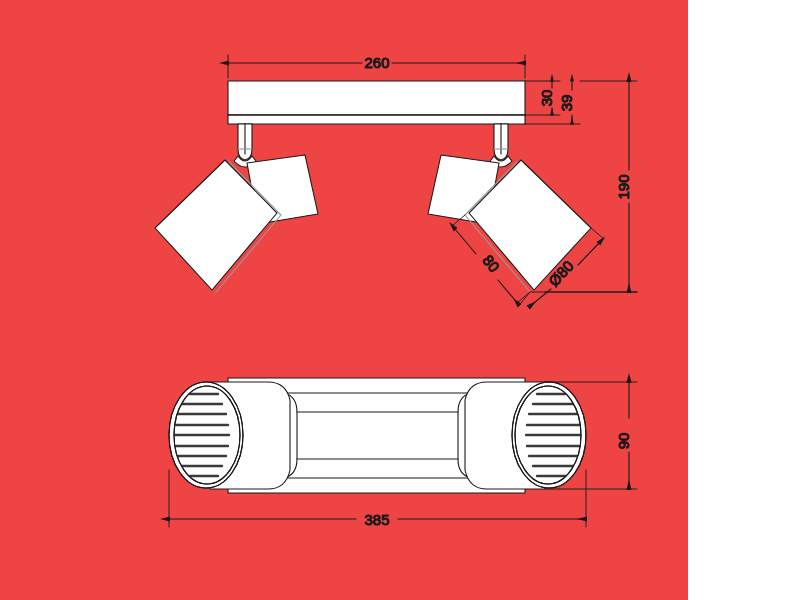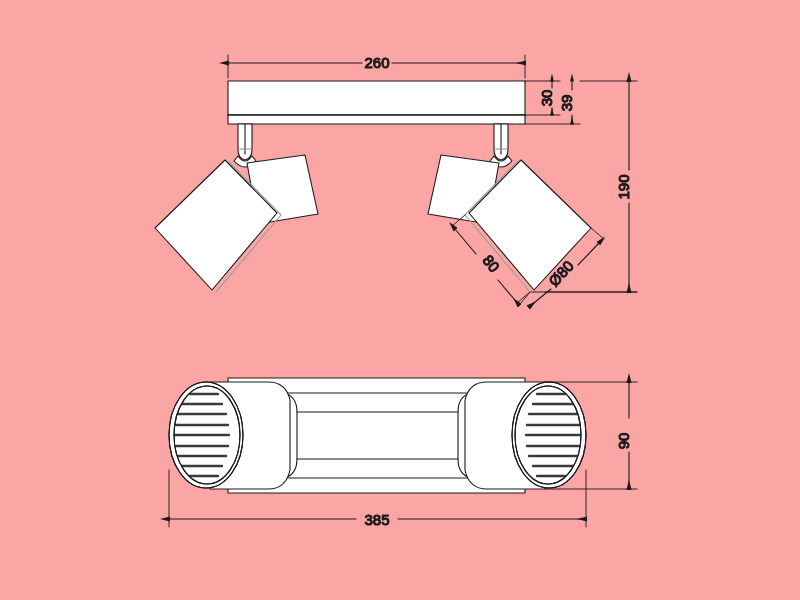--- a/index.html
+++ b/index.html
@@ -1,17 +1,17 @@
 <!DOCTYPE html>
 <html><head>
 <meta charset="utf-8">
 <style>
   html,body{margin:0;padding:0;background:#ffffff;}
   body{width:800px;height:600px;font-family:"Liberation Sans",sans-serif;overflow:hidden;}
-  #stage{position:relative;width:800px;height:600px;background:#fca5a5;}
+  #stage{position:relative;width:688px;height:600px;background:#ef4444;}
   svg{display:block;}
   .dimtext{font-family:"Liberation Sans",sans-serif;font-size:15px;fill:#1a1a1a;}
 </style>
 </head>
 <body>
 
 <div id="stage">
 <svg width="800" height="600" viewBox="0 0 800 600">
 
   <defs>

